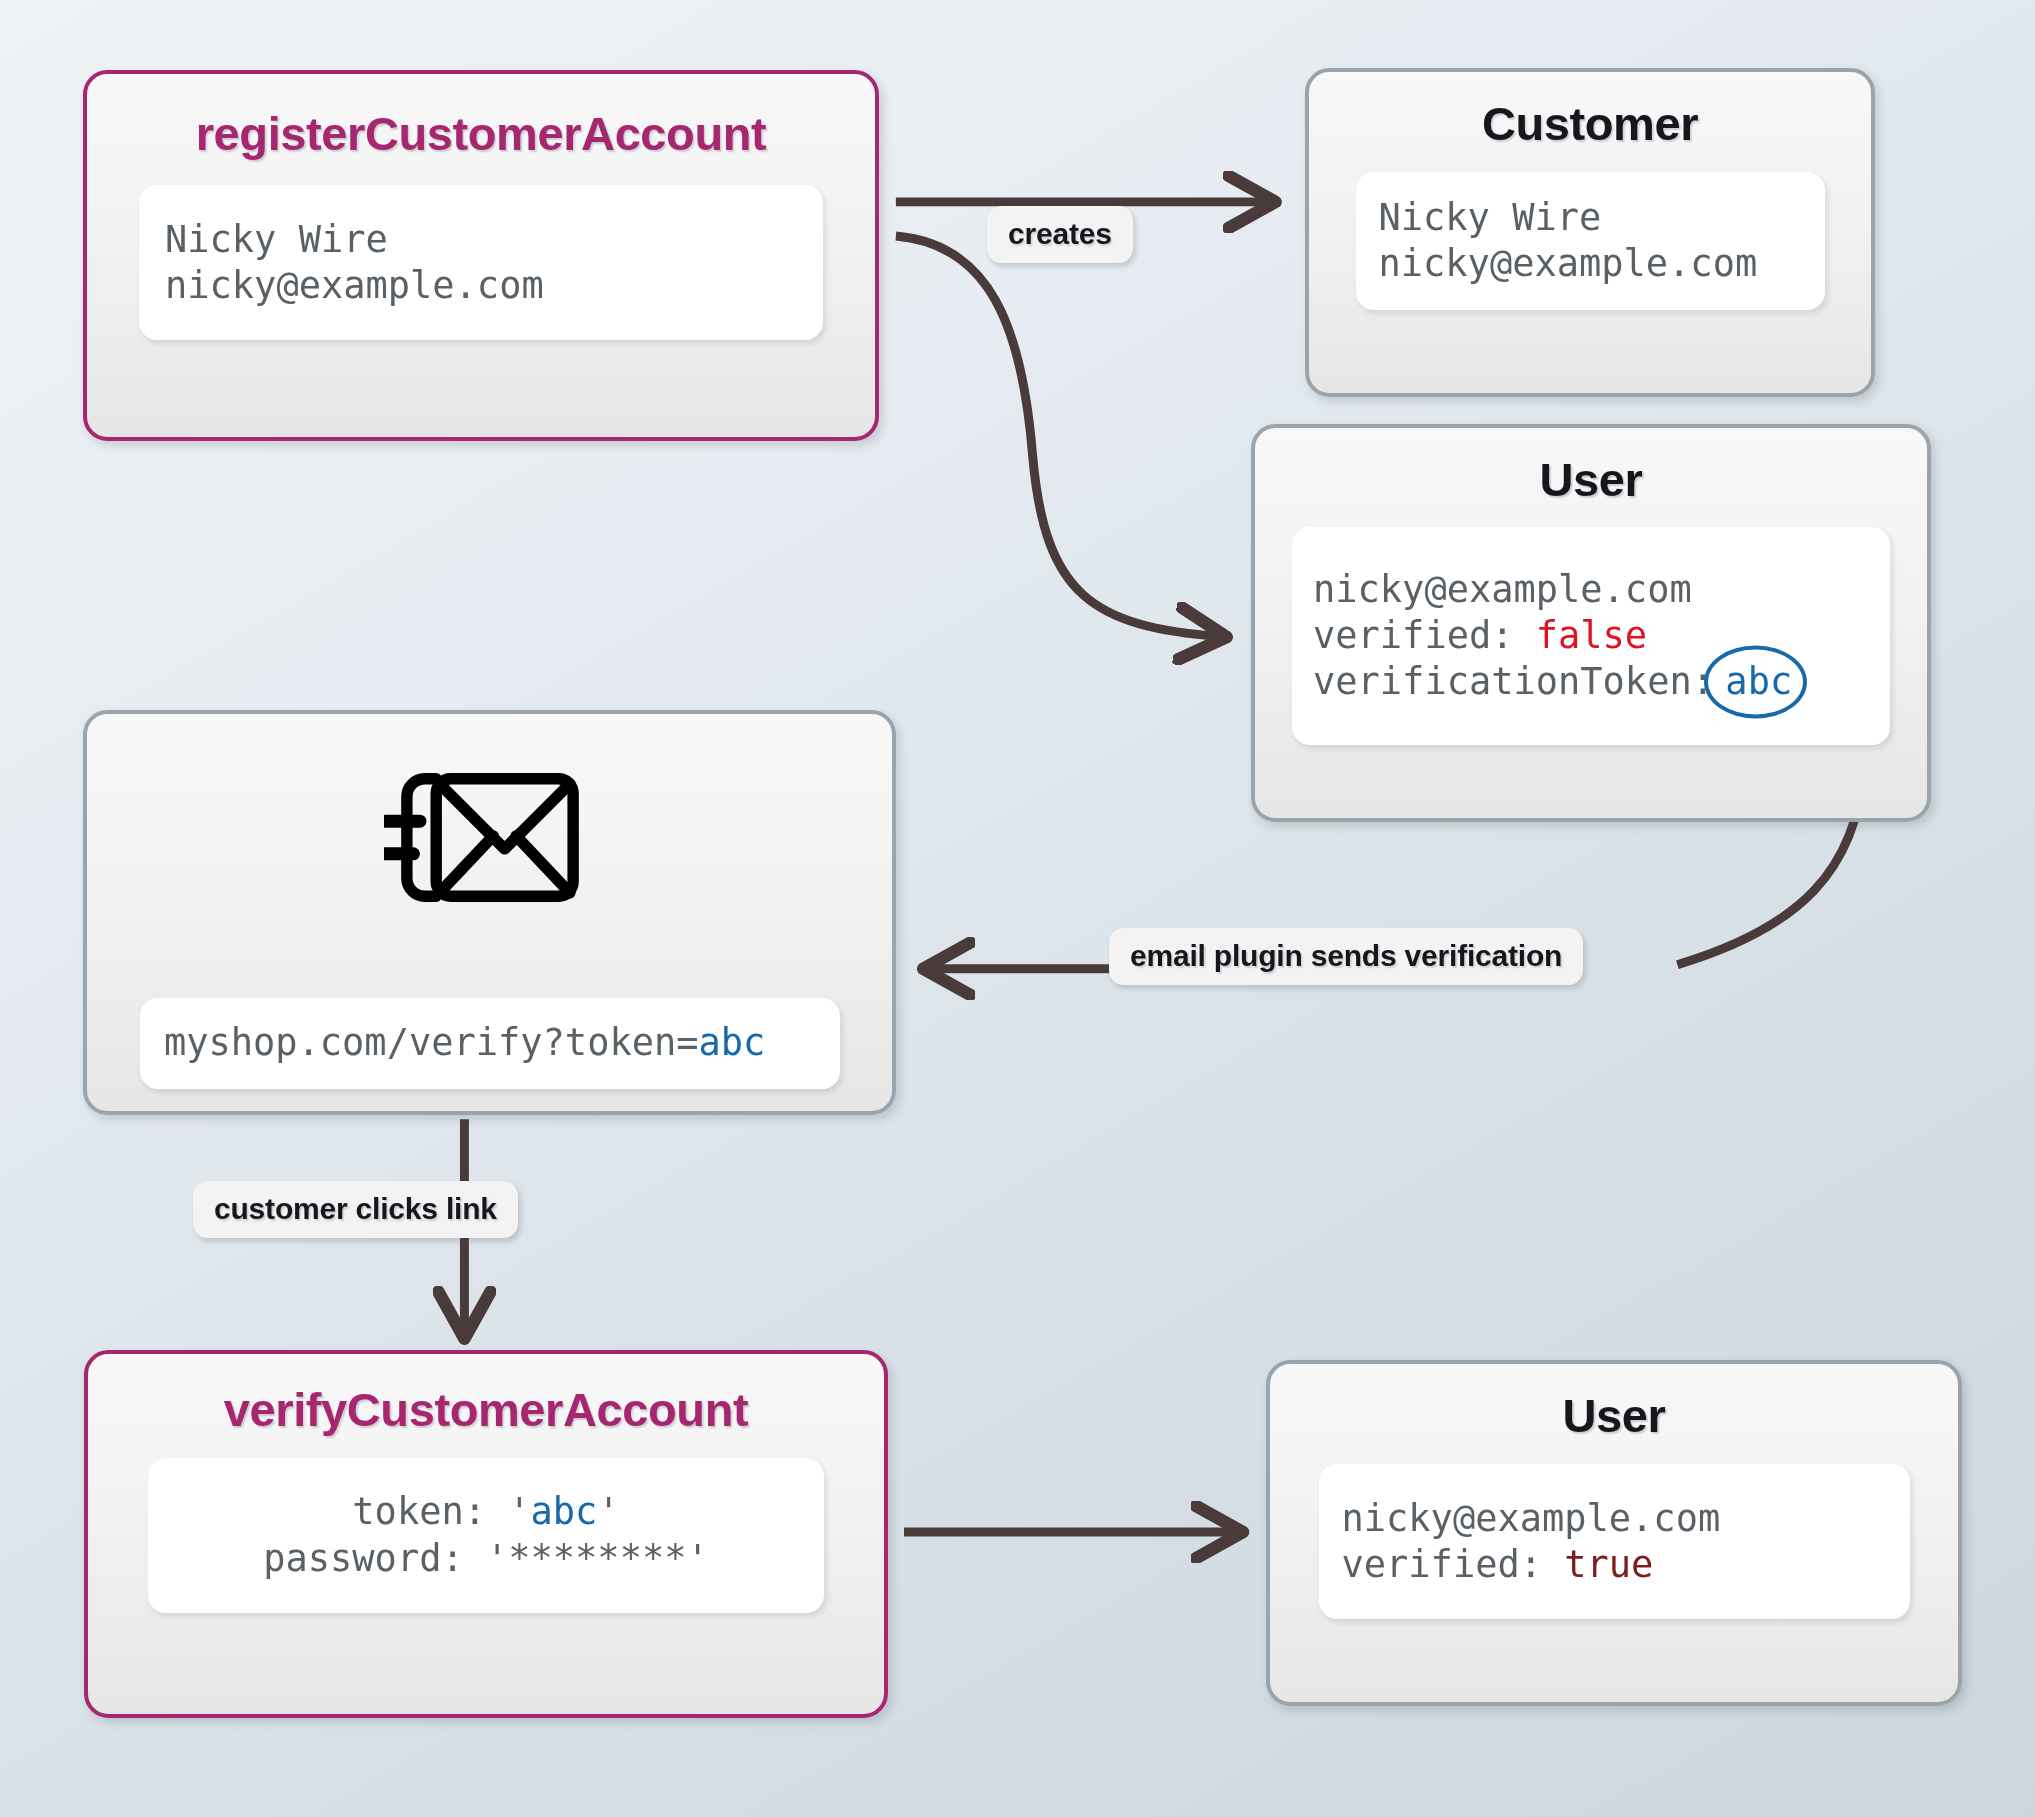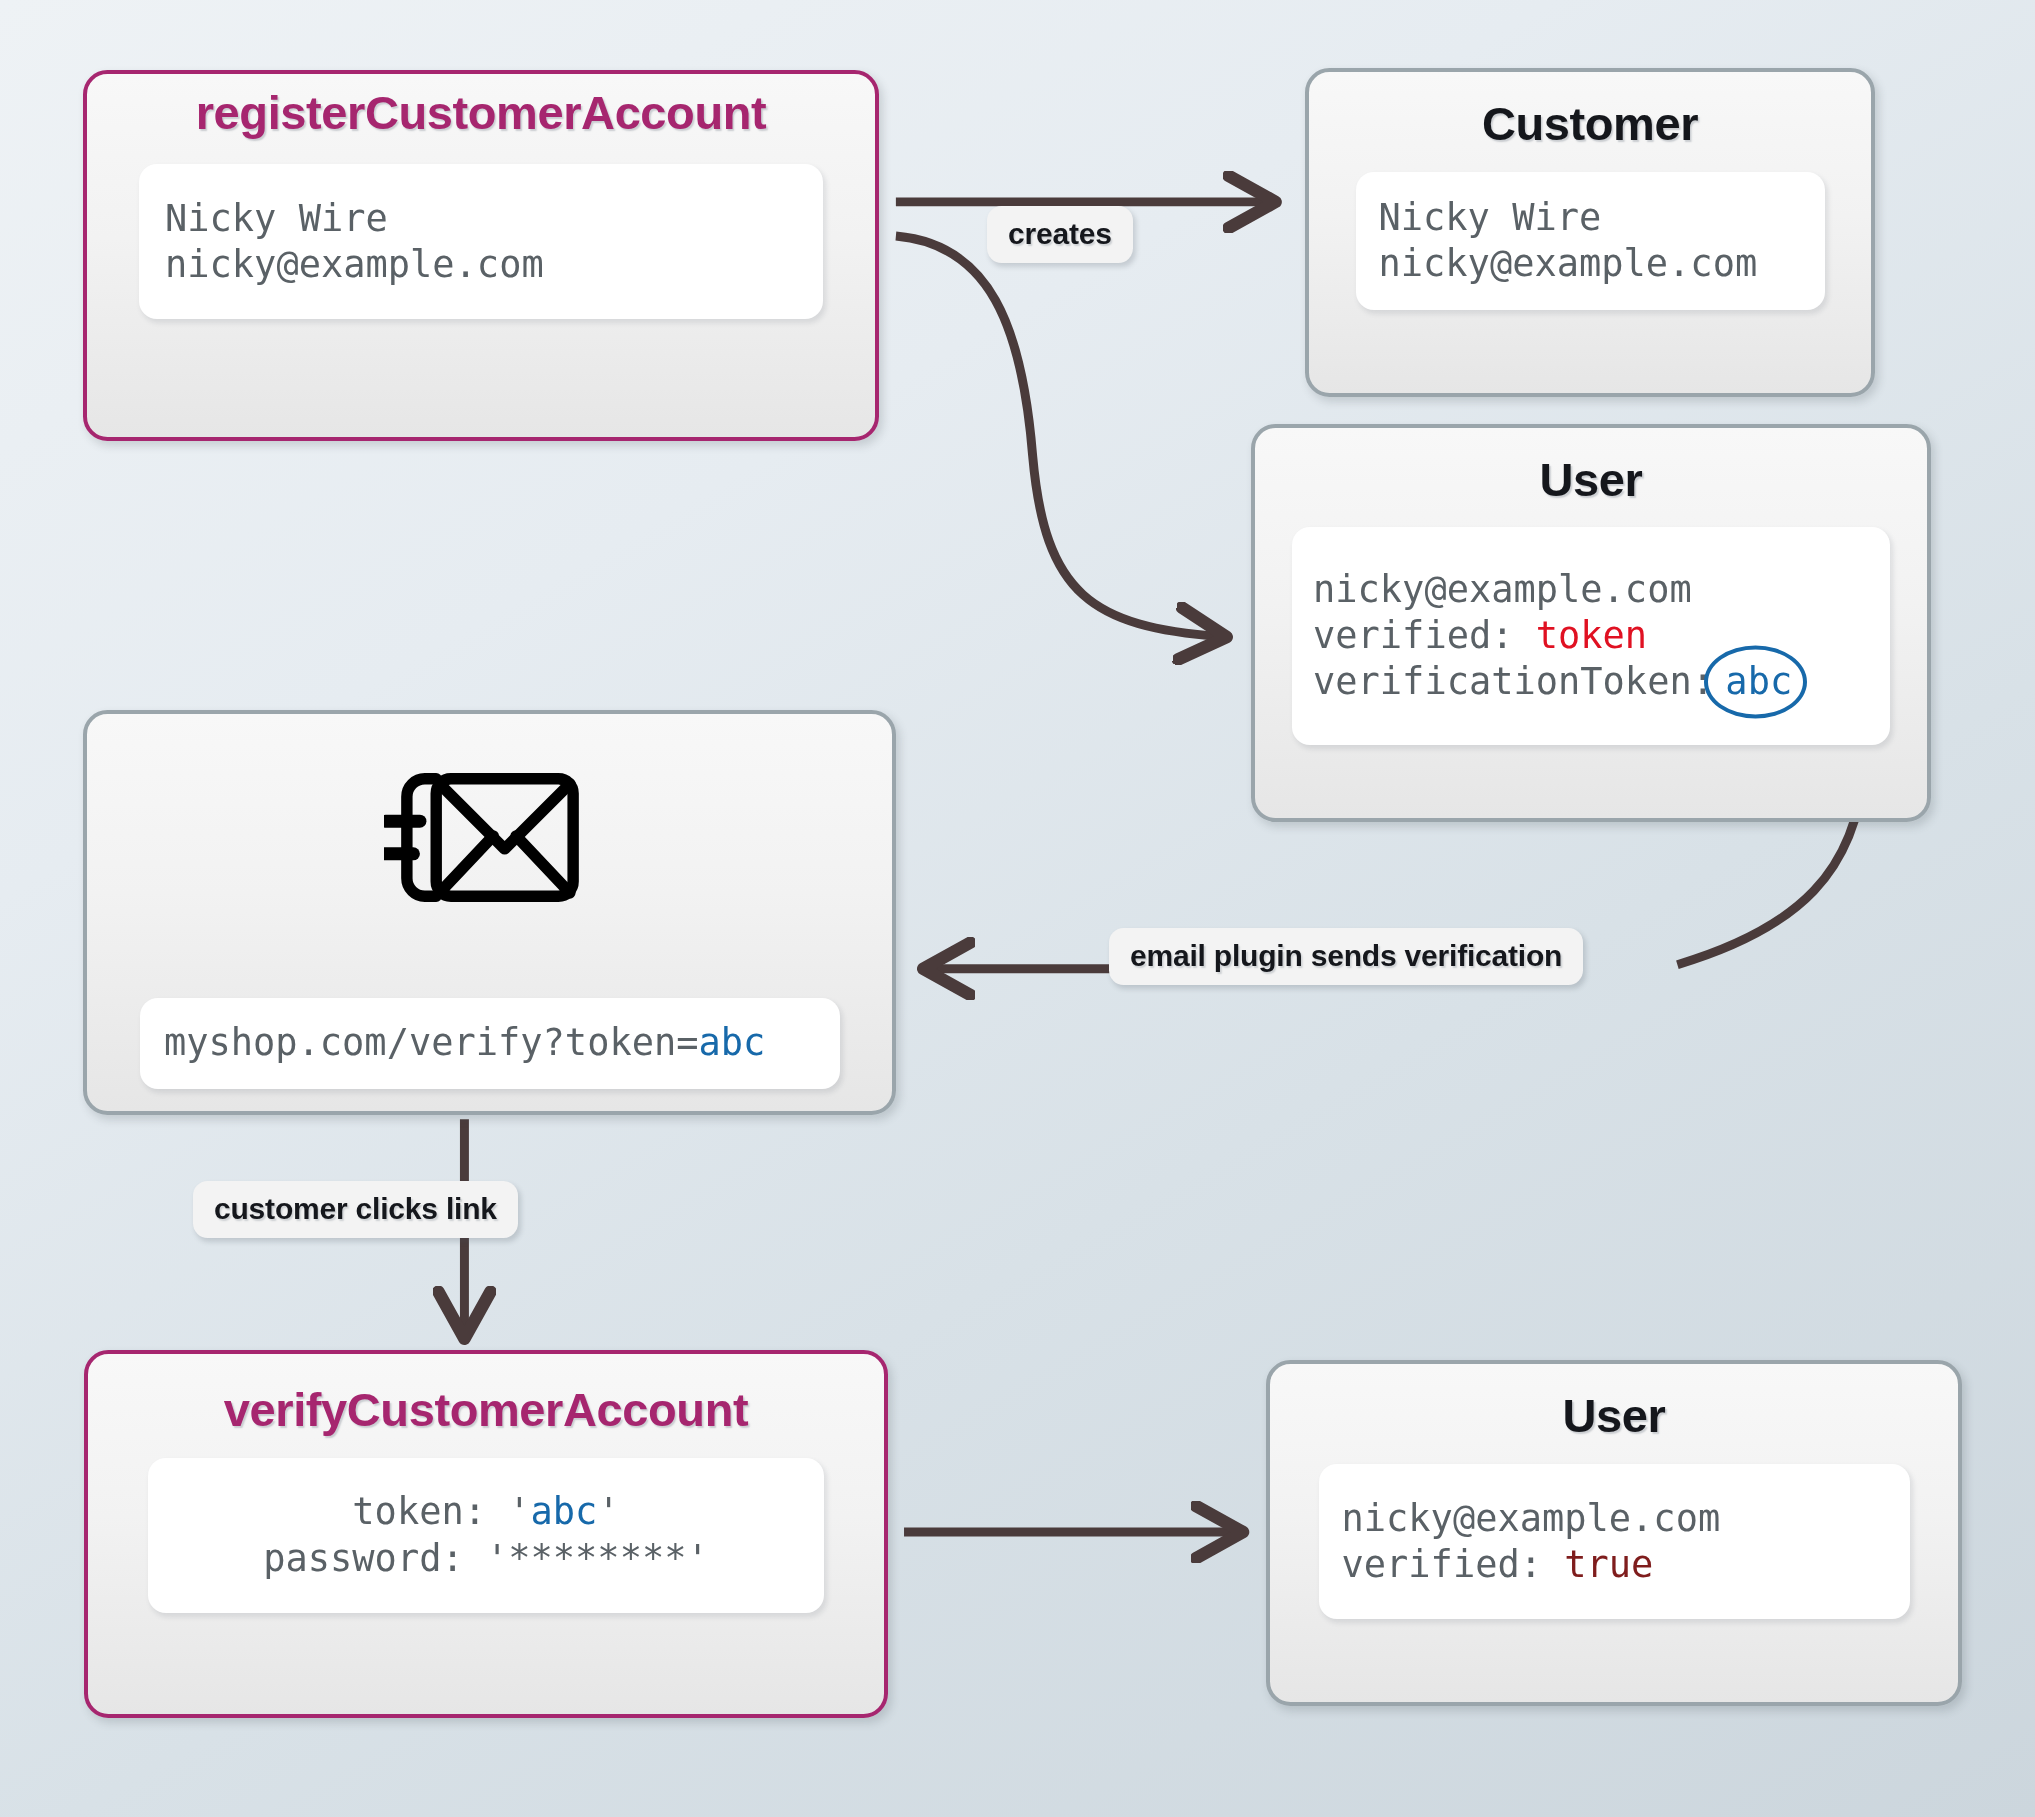--- a/index.html
+++ b/index.html
@@ -133,41 +133,41 @@
              C 1283 730 1340 770 1500 782" fill="none" stroke="#4a3b3b" stroke-width="11" marker-end="url(#arrow)"></path>
 
     <path d="M 2290 940 C 2280 1070 2210 1140 2060 1185" fill="none" stroke="#4a3b3b" stroke-width="11"></path>
     <path d="M 1370 1190 L 1140 1190" fill="none" stroke="#4a3b3b" stroke-width="11" marker-end="url(#arrow)"></path>
 
     <path d="M 570 1375 L 570 1638" fill="none" stroke="#4a3b3b" stroke-width="11" marker-end="url(#arrow)"></path>
 
     <path d="M 1110 1882 L 1520 1882" fill="none" stroke="#4a3b3b" stroke-width="11" marker-end="url(#arrow)"></path>
   </svg>
 
-  <div class="node accent" style="left:83px; top:70px; width:796px; height:371px; padding:11px 0 0 0;">
+  <div class="node accent" style="left:83px; top:70px; width:796px; height:371px; padding:32px 0 0 0;">
     <div class="node-title accent">registerCustomerAccount</div>
     <div class="node-body" style="width:684px; height:155px; margin-top:24.4px; padding:21px 26px;">
       <div class="code-line">Nicky Wire</div>
       <div class="code-line">nicky@example.com</div>
     </div>
   </div>
 
   <div class="node" style="left:1305px; top:68px; width:570px; height:329px; padding:24.4px 0 0 0;align-items:center;">
     <div class="node-title">Customer</div>
     <div class="node-body" style="width:469px; height:138px; margin-top:21px; padding:18px 23px;">
       <div class="code-line">Nicky Wire</div>
       <div class="code-line">nicky@example.com</div>
     </div>
   </div>
 
   <div class="node" style="left:1251px; top:424px; width:680px; height:398px; padding:24.4px 0 0 0;">
     <div class="node-title">User</div>
     <div class="node-body" style="width:598px; height:218px; margin-top:19.5px; padding:18px 21px;">
       <div class="code-line">nicky@example.com</div>
-      <div class="code-line"><span>verified: </span><span class="v-false">token</span></div>
+      <div class="code-line"><span>verified: </span><span class="v-false">false</span></div>
       <div class="code-line"><span>verificationToken:</span><span class="token-circle">abc</span></div>
     </div>
   </div>
 
   <div class="node" style="left:83px; top:710px; width:813px; height:405px; padding:0;gap:42px;">
     <div style="margin-top:42px;">
       <svg class="env-icon" width="212" height="163" viewBox="0 0 130 100">
         <path d="M32 14 L25 14 A11 11 0 0 0 14 25 L14 75 A11 11 0 0 0 25 86 L32 86" fill="none" stroke="#000" stroke-width="7" stroke-linecap="round"></path>
         <rect x="32" y="14" width="84" height="72" rx="9" fill="none" stroke="#000" stroke-width="7"></rect>
         <path d="M34 17 L74 57 L114 17" fill="none" stroke="#000" stroke-width="7" stroke-linecap="round" stroke-linejoin="round"></path>

